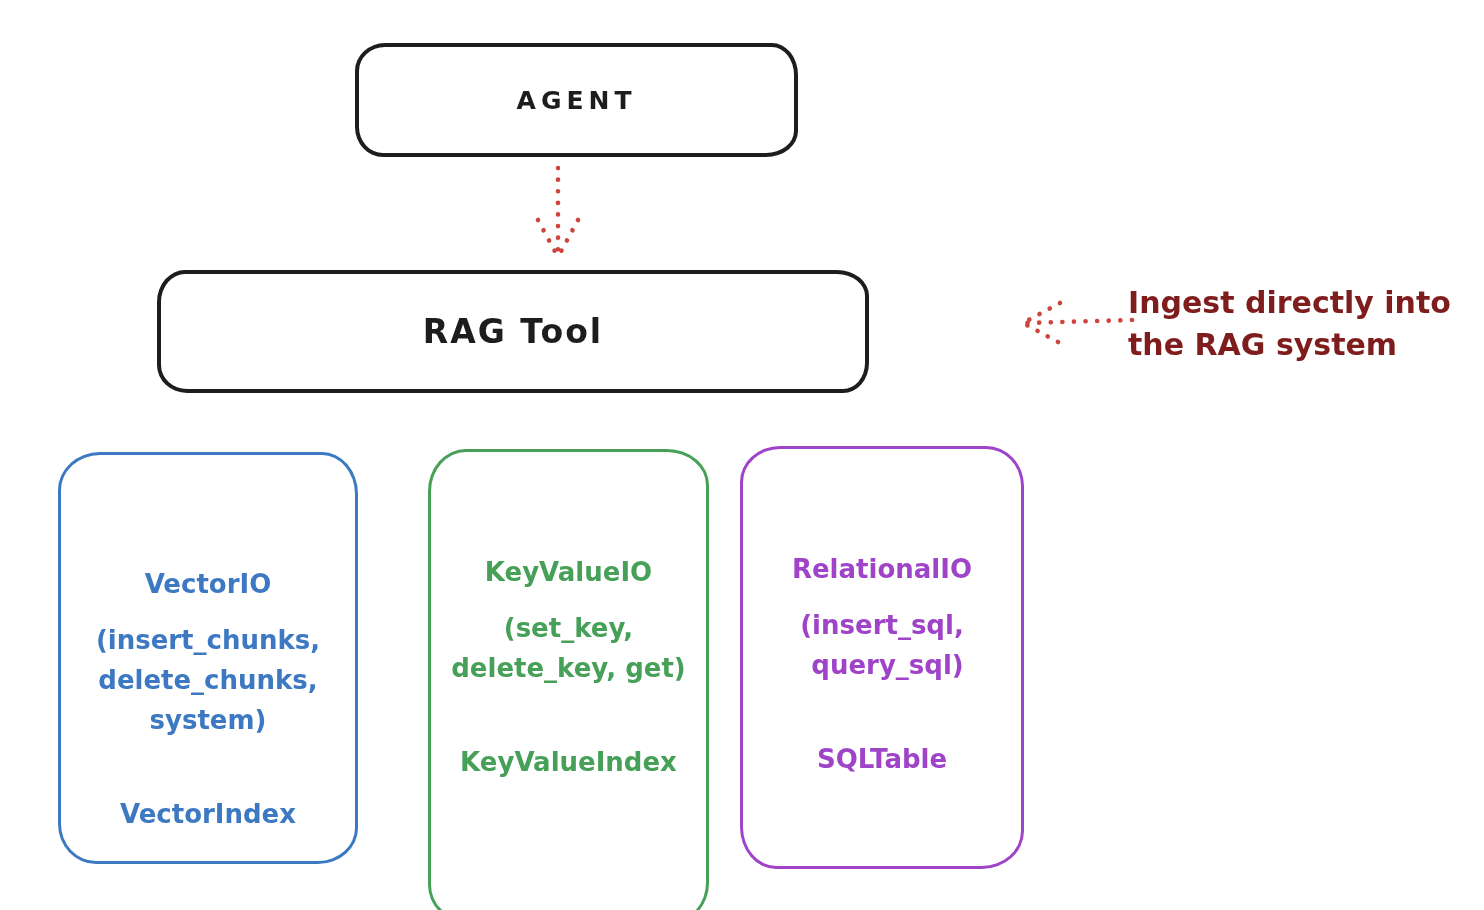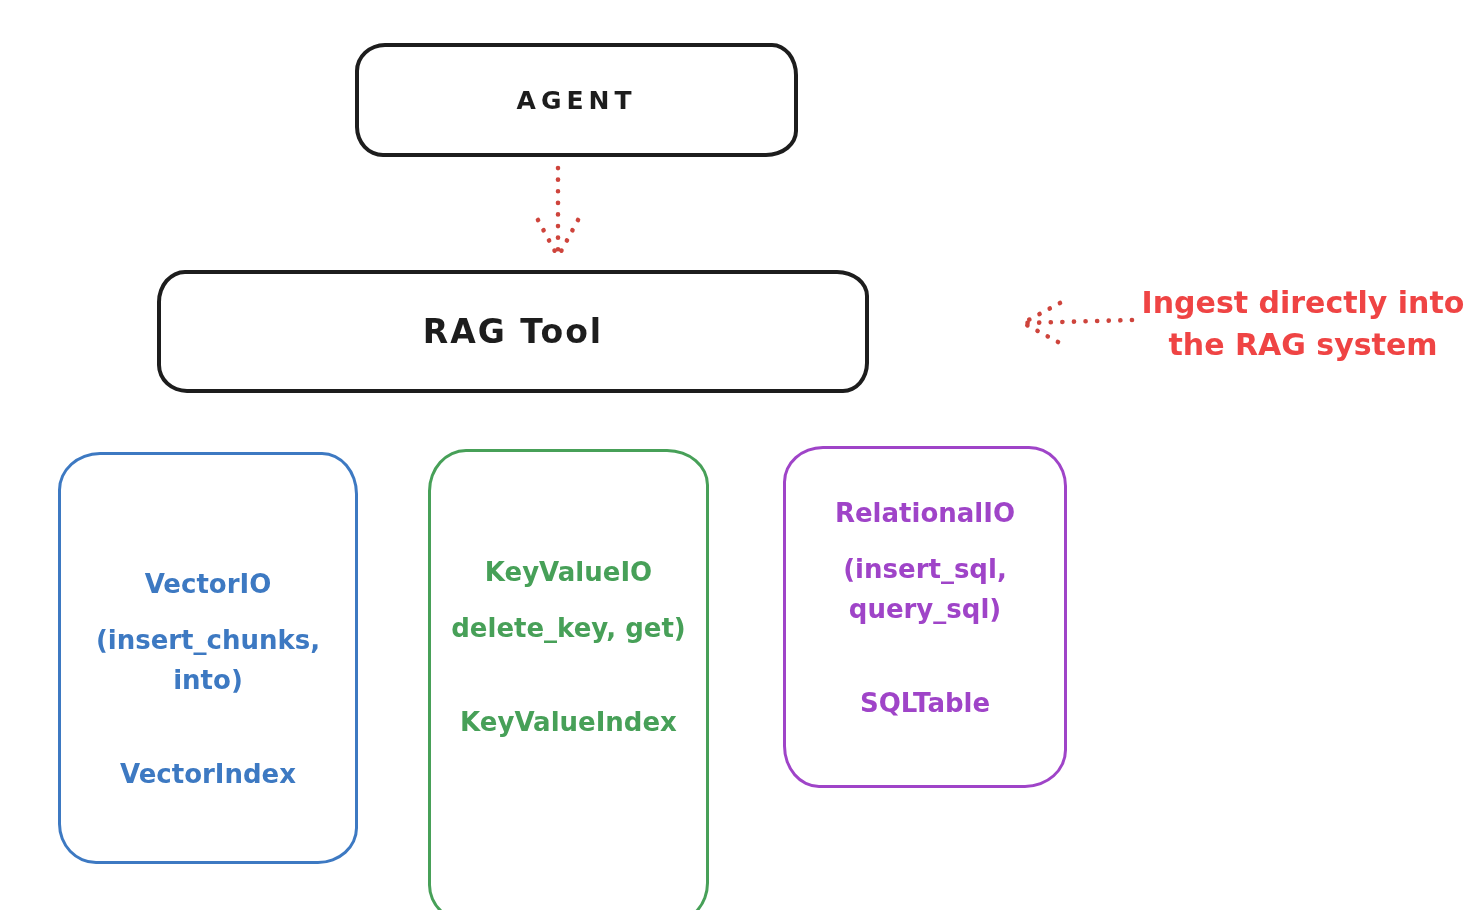--- a/index.html
+++ b/index.html
@@ -67,40 +67,39 @@
   .keyvalue-box {
     left: 428px; top: 449px;
     width: 281px; height: 474px;
     border: 3.5px solid #47a058;
     color: #47a058;
     border-radius: 38px 42px 36px 40px / 42px 36px 40px 38px;
     padding-top: 100px;
   }
   .keyvalue-box .methods { max-width: 272px; }
   .relational-box {
-    left: 783px; top: 446px;
-    width: 284px; height: 342px;
+    left: 740px; top: 446px;
+    width: 284px; height: 423px;
     border: 3.5px solid #9f44c8;
     color: #9f44c8;
     border-radius: 40px 38px 42px 36px / 36px 40px 38px 42px;
-    padding-top: 44px;
+    padding-top: 100px;
   }
-  .relational-box .methods { max-width: 250px; }
+  .relational-box .methods { max-width: 250px; text-align: right; }
   .index-label {
     margin-top: 38px;
   }
   .arrow-svg {
     position: absolute;
   }
   .annotation {
     position: absolute;
     left: 1128px; top: 282px;
     width: 350px;
-    text-align: center;
-    color: #ef4444;
+    color: #7f1d1d;
     font-weight: bold;
     font-size: 30px;
     line-height: 42px;
   }
 </style>
 </head>
 <body>
 
 <div class="canvas">
 
@@ -130,28 +129,30 @@
 
   <div class="annotation">
     <div>Ingest directly into</div>
     <div>the RAG system</div>
   </div>
 
   <div class="node storage-box vector-box">
     <div>VectorIO</div>
     <div class="methods">
       <div>(insert_chunks,</div>
-      <div>into)</div>
+      <div>delete_chunks,</div>
+      <div>system)</div>
     </div>
     <div class="index-label">VectorIndex</div>
   </div>
 
   <div class="node storage-box keyvalue-box">
     <div>KeyValueIO</div>
     <div class="methods">
+      <div>(set_key,</div>
       <div>delete_key, get)</div>
     </div>
     <div class="index-label">KeyValueIndex</div>
   </div>
 
   <div class="node storage-box relational-box">
     <div>RelationalIO</div>
     <div class="methods">
       <div>(insert_sql,</div>
       <div>query_sql)</div>

